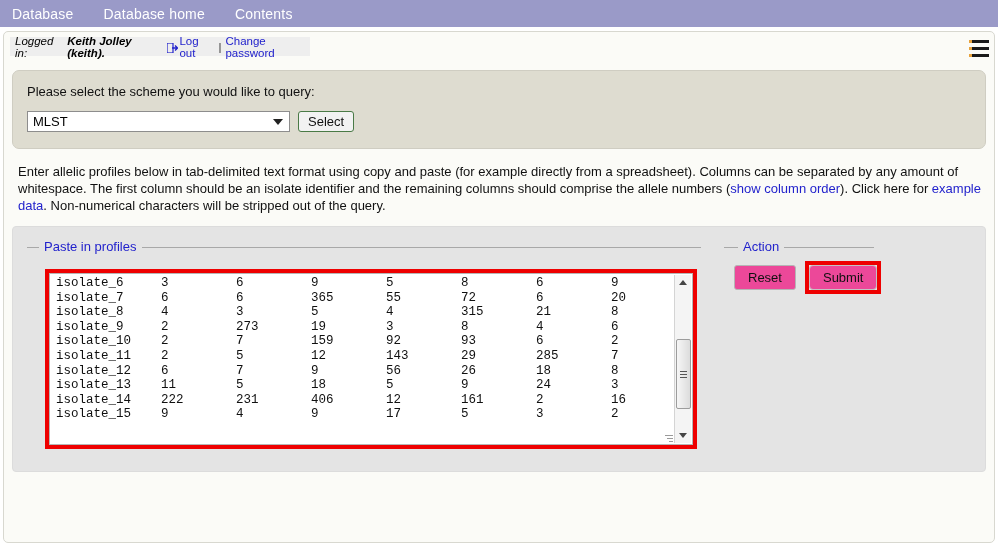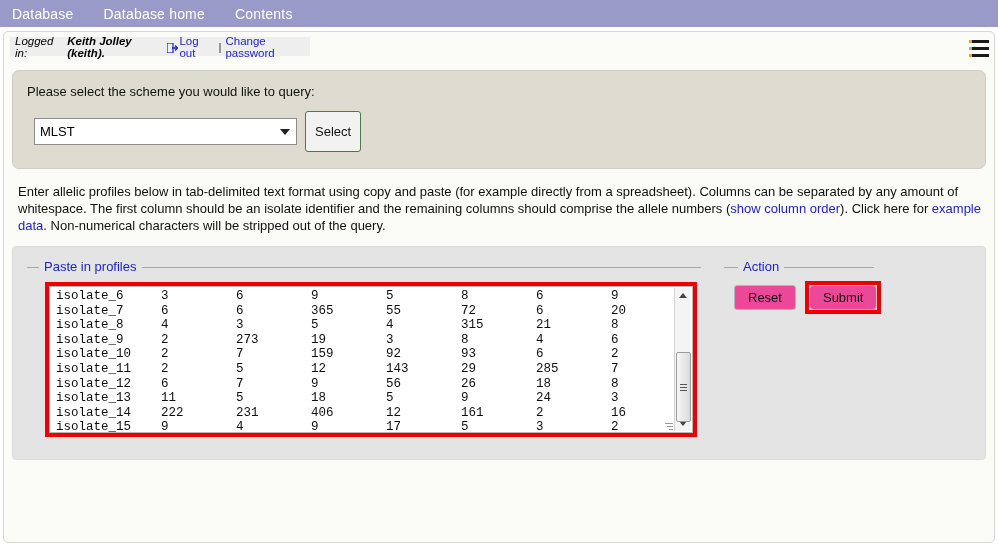--- a/index.html
+++ b/index.html
@@ -123,43 +123,42 @@
     margin-bottom: 13px;
   }
   .schemes-label {
     font-size: 13px;
     color: #111;
     margin-bottom: 12px;
   }
   .scheme-row { display: flex; align-items: center; }
   .fake-select {
     width: 263px;
-    height: 27px;
+    height: 21px;
     background: #ffffff;
     border: 1px solid #8d8d8d;
     display: flex;
     align-items: center;
     justify-content: space-between;
     padding: 0 6px 0 5px;
     font-size: 13px;
     box-sizing: border-box;
-    margin-left: 7px;
   }
   .caret {
     width: 0; height: 0;
     border-left: 5px solid transparent;
     border-right: 5px solid transparent;
     border-top: 6px solid #222;
   }
   .select-btn {
     margin-left: 8px;
     background: #f2f2f2;
     border: 1px solid #4a7a46;
     border-radius: 3px;
-    padding: 12px 9px;
+    padding: 2px 9px;
     font-size: 13px;
     color: #111;
     cursor: pointer;
   }
 
   
   .instructions {
     margin: 14px 12px 12px 14px;
     font-size: 13px;
     line-height: 17px;
@@ -186,23 +185,23 @@
     position: absolute;
     top: -9px;
     left: 12px;
     background: #e4e4e4;
     padding: 0 5px;
     color: #2222cc;
     font-size: 13px;
   }
   .ta-wrap {
     border: 4px solid #ee0000;
-    margin: 14px 0 0 18px;
+    margin: 21px 0 0 18px;
     width: 652px;
-    height: 155px;
+    height: 180px;
     box-sizing: border-box;
     background: #fde047;
     position: relative;
   }
   .ta-inner {
     position: absolute;
     inset: 0;
     background: #ffffff;
     border: 1px solid #b6b6b6;
     box-sizing: border-box;

